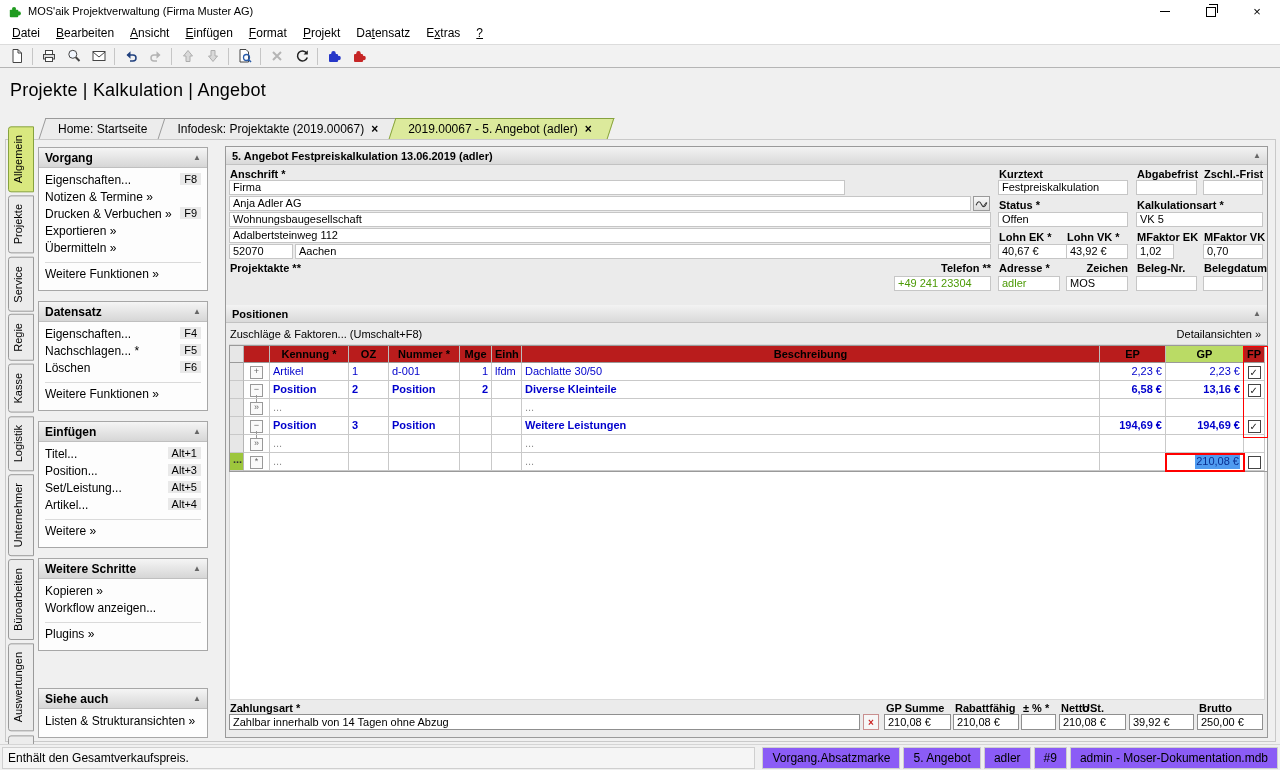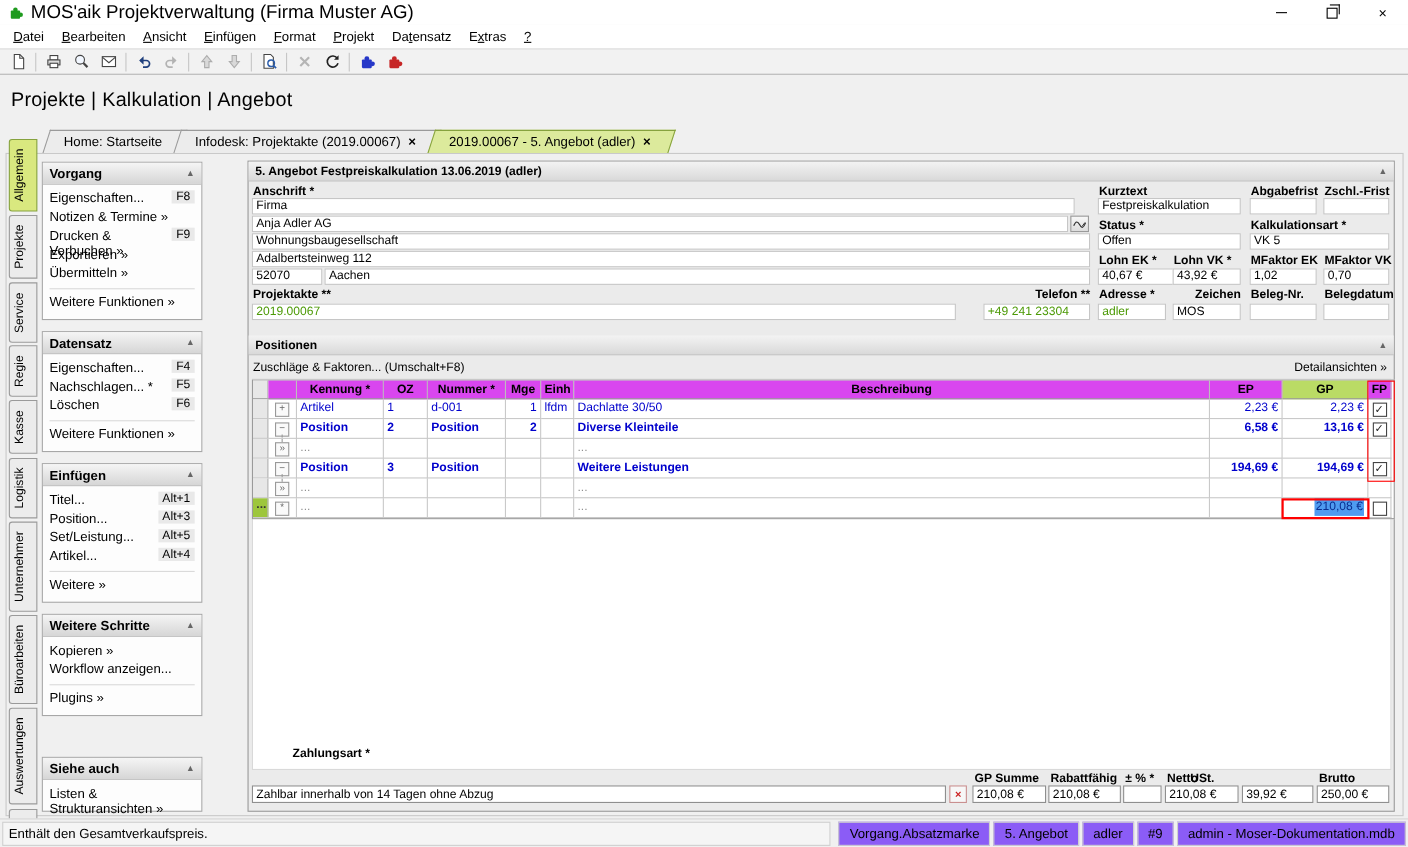--- a/index.html
+++ b/index.html
@@ -2,21 +2,21 @@
 <html><head>
 <meta charset="utf-8">
 <style>
   html,body{margin:0;padding:0;}
   .app{position:relative;width:1280px;height:770px;background:#f0f0f0;
        font-family:"Liberation Sans",sans-serif;font-size:11px;color:#000;overflow:hidden;}
 
   
   .titlebar{position:absolute;top:0;left:0;width:1280px;height:22px;background:#fff;
             display:flex;align-items:center;padding-left:7px;box-sizing:border-box;}
-  .titlebar .ttl{font-size:17px;margin-left:6px;}
+  .titlebar .ttl{font-size:11px;margin-left:6px;}
   .winbtns{margin-left:auto;display:flex;height:22px;}
   .winbtn{width:46px;height:22px;display:flex;align-items:center;justify-content:center;font-size:13px;}
   .ic-min{display:block;width:10px;height:1px;background:#000;}
   .ic-restore{position:relative;width:8px;height:8px;border:1px solid #000;margin-top:2px;}
   .ic-restore::before{content:"";position:absolute;top:-4px;left:2px;width:8px;height:8px;border:1px solid #000;border-bottom:none;border-left:none;}
   .ic-restore::after{content:"";position:absolute;top:-4px;left:2px;width:8px;height:2px;border-bottom:0;}
 
   
   .menubar{position:absolute;top:22px;left:0;width:1280px;height:22px;background:#fff;
            display:flex;align-items:center;padding-left:4px;box-sizing:border-box;}
@@ -44,21 +44,21 @@
   .tab.active::before{background:#dcea9c;border-color:#86a23e;}
   .tab .x{margin-left:7px;font-weight:bold;font-size:12px;line-height:10px;}
 
   
   .vtabs{position:absolute;top:126px;left:8px;width:26px;display:flex;flex-direction:column;gap:3px;}
   .vtab{writing-mode:vertical-rl;transform:rotate(180deg);background:#ececec;border:1px solid #9a9a9a;
         font-size:11px;padding:8px 3px;border-radius:0 3px 3px 0;text-align:center;}
   .vtab.active{background:#d9e87f;border-color:#86a23e;}
 
   
-  .sidebar{position:absolute;top:147px;left:38px;width:146px;height:591px;display:flex;flex-direction:column;}
+  .sidebar{position:absolute;top:147px;left:38px;width:170px;height:591px;display:flex;flex-direction:column;}
   .panel{background:#fdfdfd;border:1px solid #a7a7a7;margin-bottom:10px;}
   .panel.push{margin-top:auto;margin-bottom:0;}
   .panel-h{height:19px;background:linear-gradient(#f5f5f5,#d6d6d6);border-bottom:1px solid #bfbfbf;
            display:flex;align-items:center;padding:0 6px;font-weight:bold;font-size:12px;}
   .panel-h .arr{margin-left:auto;font-size:8px;color:#666;}
   .panel-body{padding:5px 6px 6px 6px;}
   .p-item{height:17px;display:flex;align-items:flex-start;font-size:12px;}
   .p-item .key{margin-left:auto;background:#e9e9e9;padding:0 4px;font-size:11px;}
   .p-sep{border-top:1px solid #dadada;margin:4px 0;}
 
@@ -79,21 +79,21 @@
 
   .whitearea{position:absolute;left:3px;top:197px;width:1036px;height:356px;background:#fff;border:1px solid #d9d9d9;box-sizing:border-box;}
   .linkrow{position:absolute;font-size:11px;}
 
   
   .ptable{position:absolute;left:3px;top:198px;width:1037px;background:#fff;border:1px solid #9a9a9a;box-sizing:content-box;
           display:grid;grid-template-columns:14px 26px 79px 40px 71px 32px 30px 578px 66px 78px 21px;
           grid-template-rows:17px repeat(6,18px);}
   .c{border-right:1px solid #c9c9c9;border-bottom:1px solid #c9c9c9;box-sizing:border-box;
      padding:0 3px;font-size:11px;line-height:16px;white-space:nowrap;overflow:hidden;}
-  .ch{background:#d946ef;font-weight:bold;text-align:center;border-right:1px solid #bdbdbd;border-bottom:1px solid #9a9a9a;}
+  .ch{background:#b91c1c;font-weight:bold;text-align:center;border-right:1px solid #bdbdbd;border-bottom:1px solid #9a9a9a;}
   .ch.gp{background:#badb65;}
   .csel{background:#e7e7e7;border-right:1px solid #b5b5b5;}
   .csel.newrow{background:#9dc63c;color:#333;font-weight:bold;line-height:12px;}
   .ctree{position:relative;padding:0;}
   .tbox{width:11px;height:11px;border:1px solid #999;background:#fafafa;font-size:9px;line-height:9px;
         text-align:center;color:#666;margin:3px auto 0 auto;}
   .connT{position:absolute;left:12px;top:0;width:1px;height:3px;background:#999;}
   .connB{position:absolute;left:12px;bottom:0;width:1px;height:3px;background:#999;}
   .blue{color:#0000cc;}
   .b{font-weight:bold;}
@@ -427,58 +427,57 @@
   </div>
 
   <div class="main">
 
     <div class="group-h" style="top:0;">
       <span>5. Angebot Festpreiskalkulation 13.06.2019 (adler)</span>
       <span class="arr">▲</span>
     </div>
 
     <div class="flabel" style="left:4px;top:21px;">Anschrift *</div>
-    <div class="fin" style="left:3px;top:33px;width:748px;">Firma</div>
+    <div class="fin" style="left:3px;top:33px;width:616px;">Firma</div>
     <div class="fin" style="left:3px;top:49px;width:742px;">Anja Adler AG</div>
     <div class="sqbtn" style="left:747px;top:49px;">
       <span>
           <svg width="13" height="9" viewBox="0 0 14 10">
             <path d="M1 7 C3 2,5 2,7 6 S11 9,13 4" fill="none" stroke="#333" stroke-width="1.2"></path>
             <path d="M9.5 7.5l3-4" stroke="#333" stroke-width="1"></path>
           </svg>
         </span>
     </div>
     <div class="fin" style="left:3px;top:65px;width:762px;">Wohnungsbaugesellschaft</div>
     <div class="fin" style="left:3px;top:81px;width:762px;">Adalbertsteinweg 112</div>
     <div class="fin" style="left:3px;top:97px;width:64px;">52070</div>
     <div class="fin" style="left:69px;top:97px;width:696px;">Aachen</div>
 
     <div class="flabel" style="left:4px;top:115px;">Projektakte **</div>
-    <div class="fin green" style="left:3px;top:129px;width:640px;">2019.00067</div>
     <div class="flabel" style="left:668px;top:115px;width:97px;text-align:right;">Telefon **</div>
     <div class="fin green" style="left:668px;top:129px;width:97px;">+49 241 23304</div>
 
     <div class="flabel" style="left:773px;top:21px;">Kurztext</div>
     <div class="fin" style="left:772px;top:33px;width:130px;">Festpreiskalkulation</div>
     <div class="flabel" style="left:911px;top:21px;">Abgabefrist</div>
     <div class="fin" style="left:910px;top:33px;width:61px;"></div>
     <div class="flabel" style="left:978px;top:21px;">Zschl.-Frist</div>
     <div class="fin" style="left:977px;top:33px;width:60px;"></div>
 
     <div class="flabel" style="left:773px;top:52px;">Status *</div>
     <div class="fin" style="left:772px;top:65px;width:130px;">Offen</div>
     <div class="flabel" style="left:911px;top:52px;">Kalkulationsart *</div>
     <div class="fin" style="left:910px;top:65px;width:127px;">VK 5</div>
 
     <div class="flabel" style="left:773px;top:84px;">Lohn EK *</div>
     <div class="fin" style="left:772px;top:97px;width:78px;">40,67 €</div>
     <div class="flabel" style="left:841px;top:84px;">Lohn VK *</div>
     <div class="fin" style="left:840px;top:97px;width:62px;">43,92 €</div>
     <div class="flabel" style="left:911px;top:84px;">MFaktor EK</div>
-    <div class="fin" style="left:910px;top:97px;width:61px;">1,02</div>
+    <div class="fin" style="left:910px;top:97px;width:38px;">1,02</div>
     <div class="flabel" style="left:978px;top:84px;">MFaktor VK</div>
     <div class="fin" style="left:977px;top:97px;width:60px;">0,70</div>
 
     <div class="flabel" style="left:773px;top:115px;">Adresse *</div>
     <div class="fin green" style="left:772px;top:129px;width:62px;">adler</div>
     <div class="flabel" style="left:840px;top:115px;width:62px;text-align:right;">Zeichen</div>
     <div class="fin" style="left:840px;top:129px;width:62px;">MOS</div>
     <div class="flabel" style="left:911px;top:115px;">Beleg-Nr.</div>
     <div class="fin" style="left:910px;top:129px;width:61px;"></div>
     <div class="flabel" style="left:978px;top:115px;">Belegdatum</div>
@@ -600,21 +599,21 @@
       <div class="c"></div>
       <div class="c right"><span class="selval">210,08 €</span></div>
       <div class="c">
           <div class="cb"></div>
         </div>
 
       <div class="fp-outline"></div>
       <div class="gp-outline"></div>
     </div>
 
-    <div class="flabel" style="left:4px;top:532px;margin-left:36px;">Zahlungsart *</div>
+    <div class="flabel" style="left:4px;top:555px;">Zahlungsart *</div>
     <div class="tot-box" style="left:3px;top:567px;width:631px;">Zahlbar innerhalb von 14 Tagen ohne Abzug</div>
     <div class="xbtn" style="left:637px;top:567px;">×</div>
 
     <div class="flabel" style="left:660px;top:555px;">GP Summe</div>
     <div class="tot-box" style="left:658px;top:567px;width:67px;">210,08 €</div>
     <div class="flabel" style="left:729px;top:555px;">Rabattfähig</div>
     <div class="tot-box" style="left:727px;top:567px;width:66px;">210,08 €</div>
     <div class="flabel" style="left:797px;top:555px;">± % *</div>
     <div class="tot-box" style="left:795px;top:567px;width:35px;"></div>
     <div class="flabel" style="left:835px;top:555px;">Netto</div>

